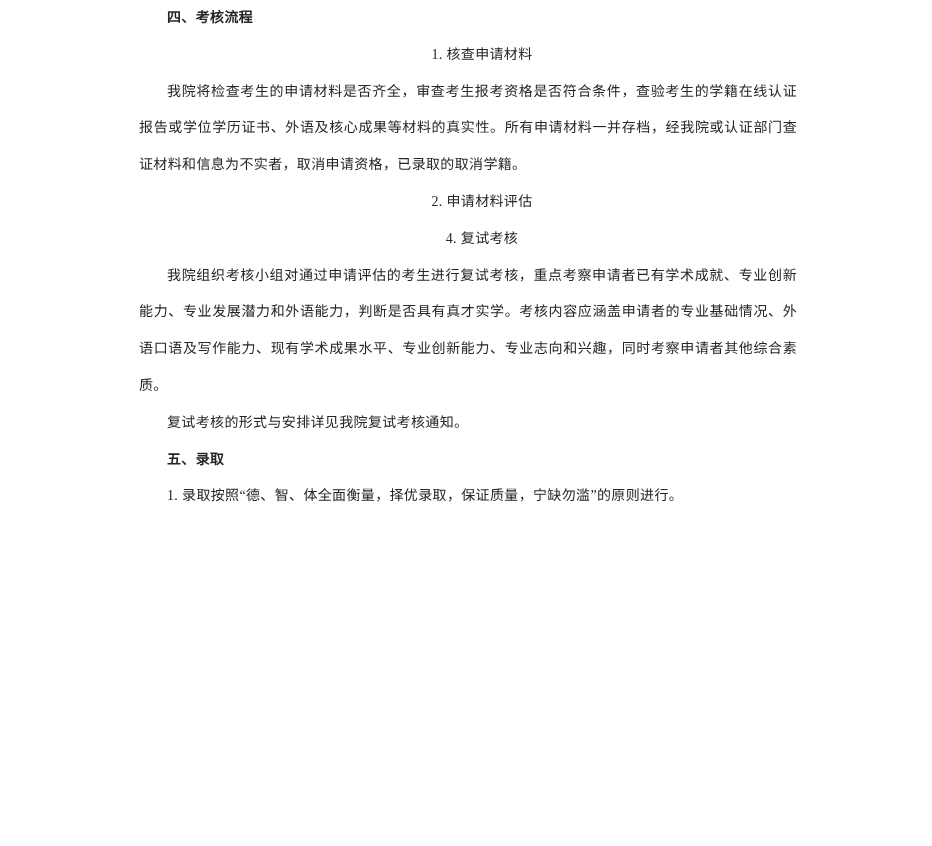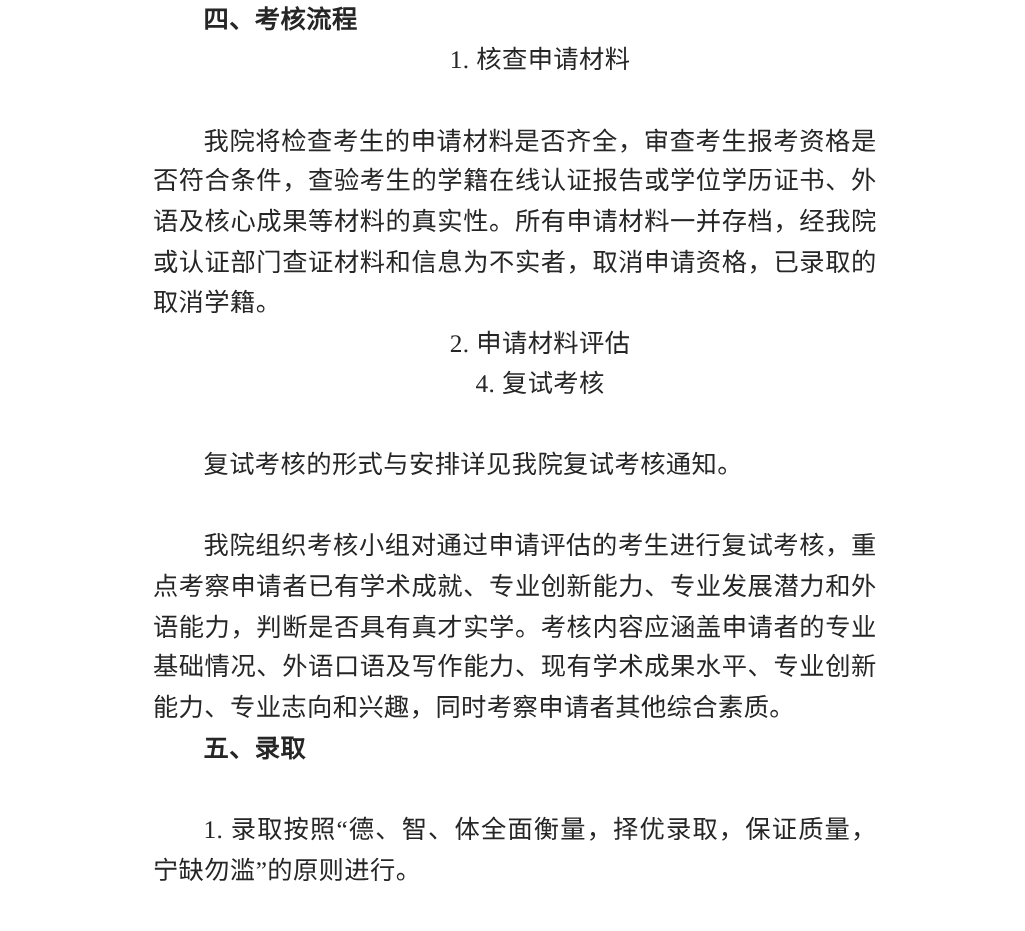--- a/index.html
+++ b/index.html
@@ -16,57 +16,56 @@
   }
   .page {
     box-sizing: border-box;
     width: 932px;
     min-height: 846px;
     padding: 0 135px 0 139px;
     background: #ffffff;
   }
   .block {
     margin: 0;
-    font-size: 23px;
+    font-size: 14px;
     line-height: 36.8px;
     letter-spacing: 0.35px;
     text-indent: 2em;
   }
   .heading {
     font-weight: bold;
     text-align: left;
   }
   .subheading {
     font-weight: normal;
     text-align: center;
   }
   .para {
     font-weight: normal;
     text-align: justify;
     text-justify: inter-character;
-    margin-top: 37px;
   }
 </style>
 </head>
 <body>
 
 <div class="page">
   <h2 class="block heading">四、考核流程</h2>
 
   <p class="block subheading">1. 核查申请材料</p>
 
   <p class="block para">我院将检查考生的申请材料是否齐全，审查考生报考资格是否符合条件，查验考生的学籍在线认证报告或学位学历证书、外语及核心成果等材料的真实性。所有申请材料一并存档，经我院或认证部门查证材料和信息为不实者，取消申请资格，已录取的取消学籍。</p>
 
   <p class="block subheading">2. 申请材料评估</p>
 
 
   <p class="block subheading">4. 复试考核</p>
 
+  <p class="block para">我院组织考核小组对通过申请评估的考生进行复试考核，重点考察申请者已有学术成就、专业创新能力、专业发展潜力和外语能力，判断是否具有真才实学。考核内容应涵盖申请者的专业基础情况、外语口语及写作能力、现有学术成果水平、专业创新能力、专业志向和兴趣，同时考察申请者其他综合素质。</p>
+
   <p class="block para">复试考核的形式与安排详见我院复试考核通知。</p>
-
-  <p class="block para">我院组织考核小组对通过申请评估的考生进行复试考核，重点考察申请者已有学术成就、专业创新能力、专业发展潜力和外语能力，判断是否具有真才实学。考核内容应涵盖申请者的专业基础情况、外语口语及写作能力、现有学术成果水平、专业创新能力、专业志向和兴趣，同时考察申请者其他综合素质。</p>
 
 
 
   <h2 class="block heading">五、录取</h2>
 
   <p class="block para">1. 录取按照“德、智、体全面衡量，择优录取，保证质量，宁缺勿滥”的原则进行。</p>
 </div>
 
 </body></html>

